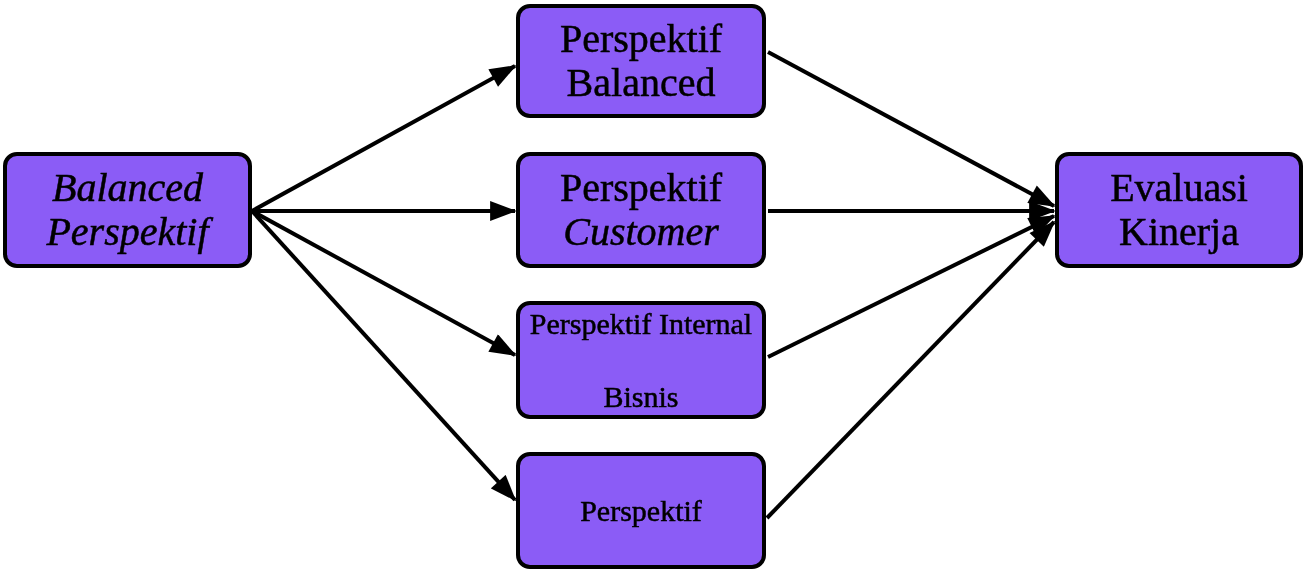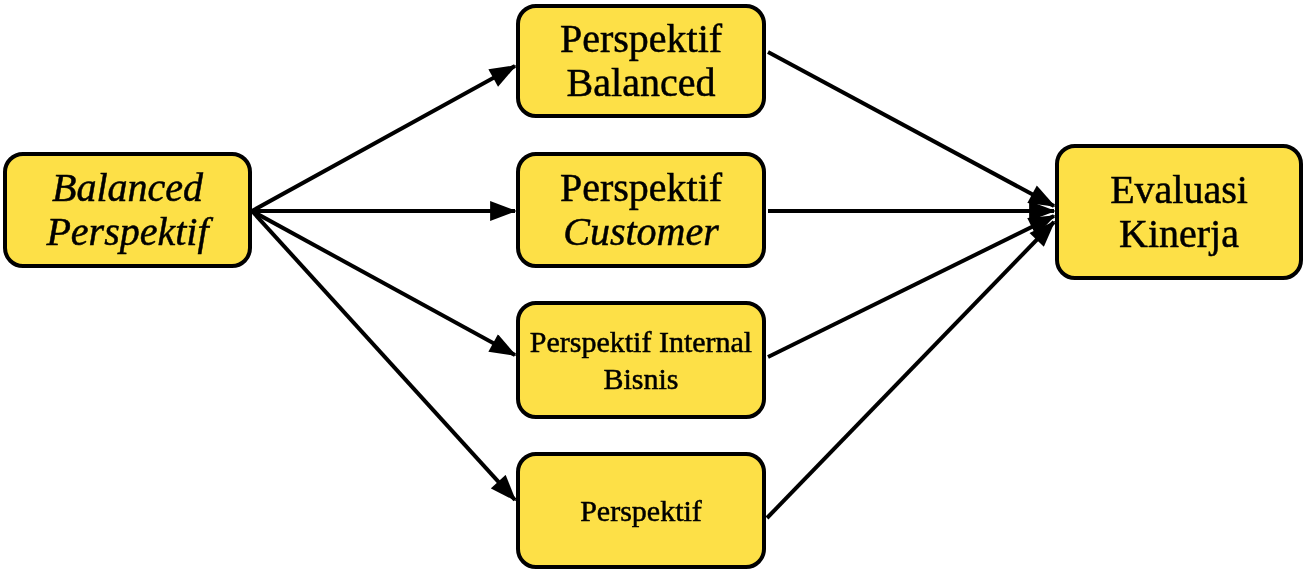--- a/index.html
+++ b/index.html
@@ -1,29 +1,29 @@
 <!DOCTYPE html>
 <html><head>
 <meta charset="utf-8">
 <style>
   html,body { margin:0; padding:0; background:#ffffff; }
   .canvas { position:relative; width:1307px; height:572px; background:#ffffff; overflow:hidden; font-family:"Liberation Serif", serif; color:#000; }
   .arrows { position:absolute; left:0; top:0; width:1307px; height:572px; }
-  .box { position:absolute; box-sizing:border-box; background:#fde047; border:4px solid #000000; border-radius:20px; display:flex; flex-direction:column; align-items:center; justify-content:center; text-align:center; -webkit-text-stroke:0.5px #000; }
+  .box { position:absolute; box-sizing:border-box; background:#8b5cf6; border:4px solid #000000; border-radius:14px; display:flex; flex-direction:column; align-items:center; justify-content:center; text-align:center; -webkit-text-stroke:0.5px #000; }
   .box .line { display:block; }
   .fs-big { font-size:40px; line-height:44px; }
   .fs-sm3 { font-size:30px; line-height:37px; }
   .fs-sm4 { font-size:30px; line-height:31px; }
   .italic { font-style:italic; }
   #box-balanced { left:3px;  top:152px; width:249px; height:116px; }
   #box-finansial { left:516px; top:4px;   width:250px; height:114px; }
   #box-customer { left:516px; top:152px; width:250px; height:116px; }
-  #box-internal { left:516px; top:301px; width:250px; height:118px; }
+  #box-internal { left:516px; top:301px; width:250px; height:118px;justify-content:space-between; }
   #box-pertumbuhan { left:516px; top:452px; width:250px; height:117px; }
-  #box-evaluasi { left:1055px; top:144px; width:248px; height:136px; }
+  #box-evaluasi { left:1055px; top:152px; width:248px; height:116px; }
 </style>
 </head>
 <body>
 
 <div class="canvas">
   <svg class="arrows" viewBox="0 0 1307 572">
     <defs>
       <marker id="arr" markerUnits="strokeWidth" markerWidth="7" markerHeight="5" viewBox="0 0 6 4.5" refX="5.6" refY="2.25" orient="auto">
         <path d="M0,0 L6,2.25 L0,4.5 Z" fill="#000000"></path>
       </marker>

